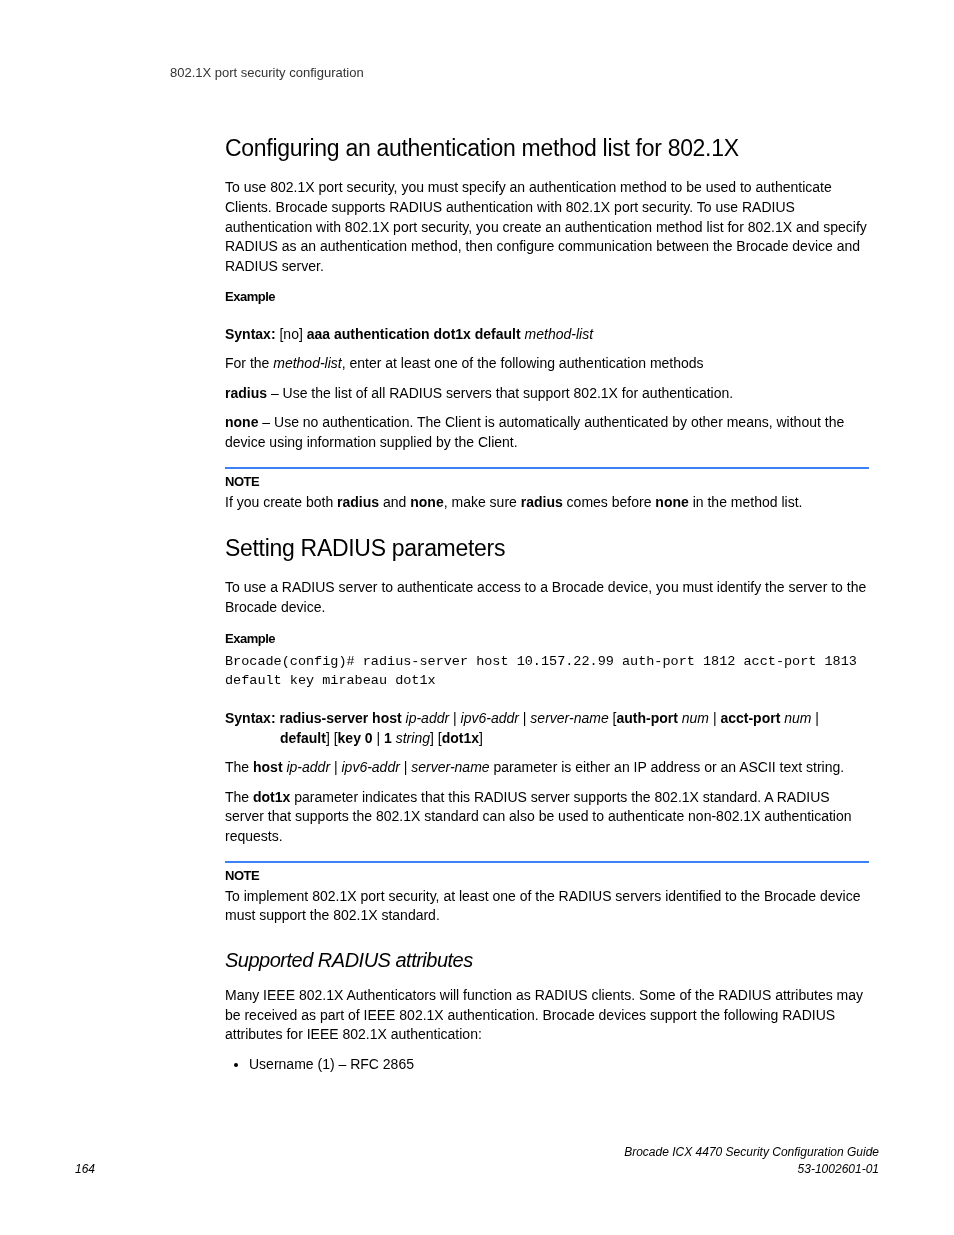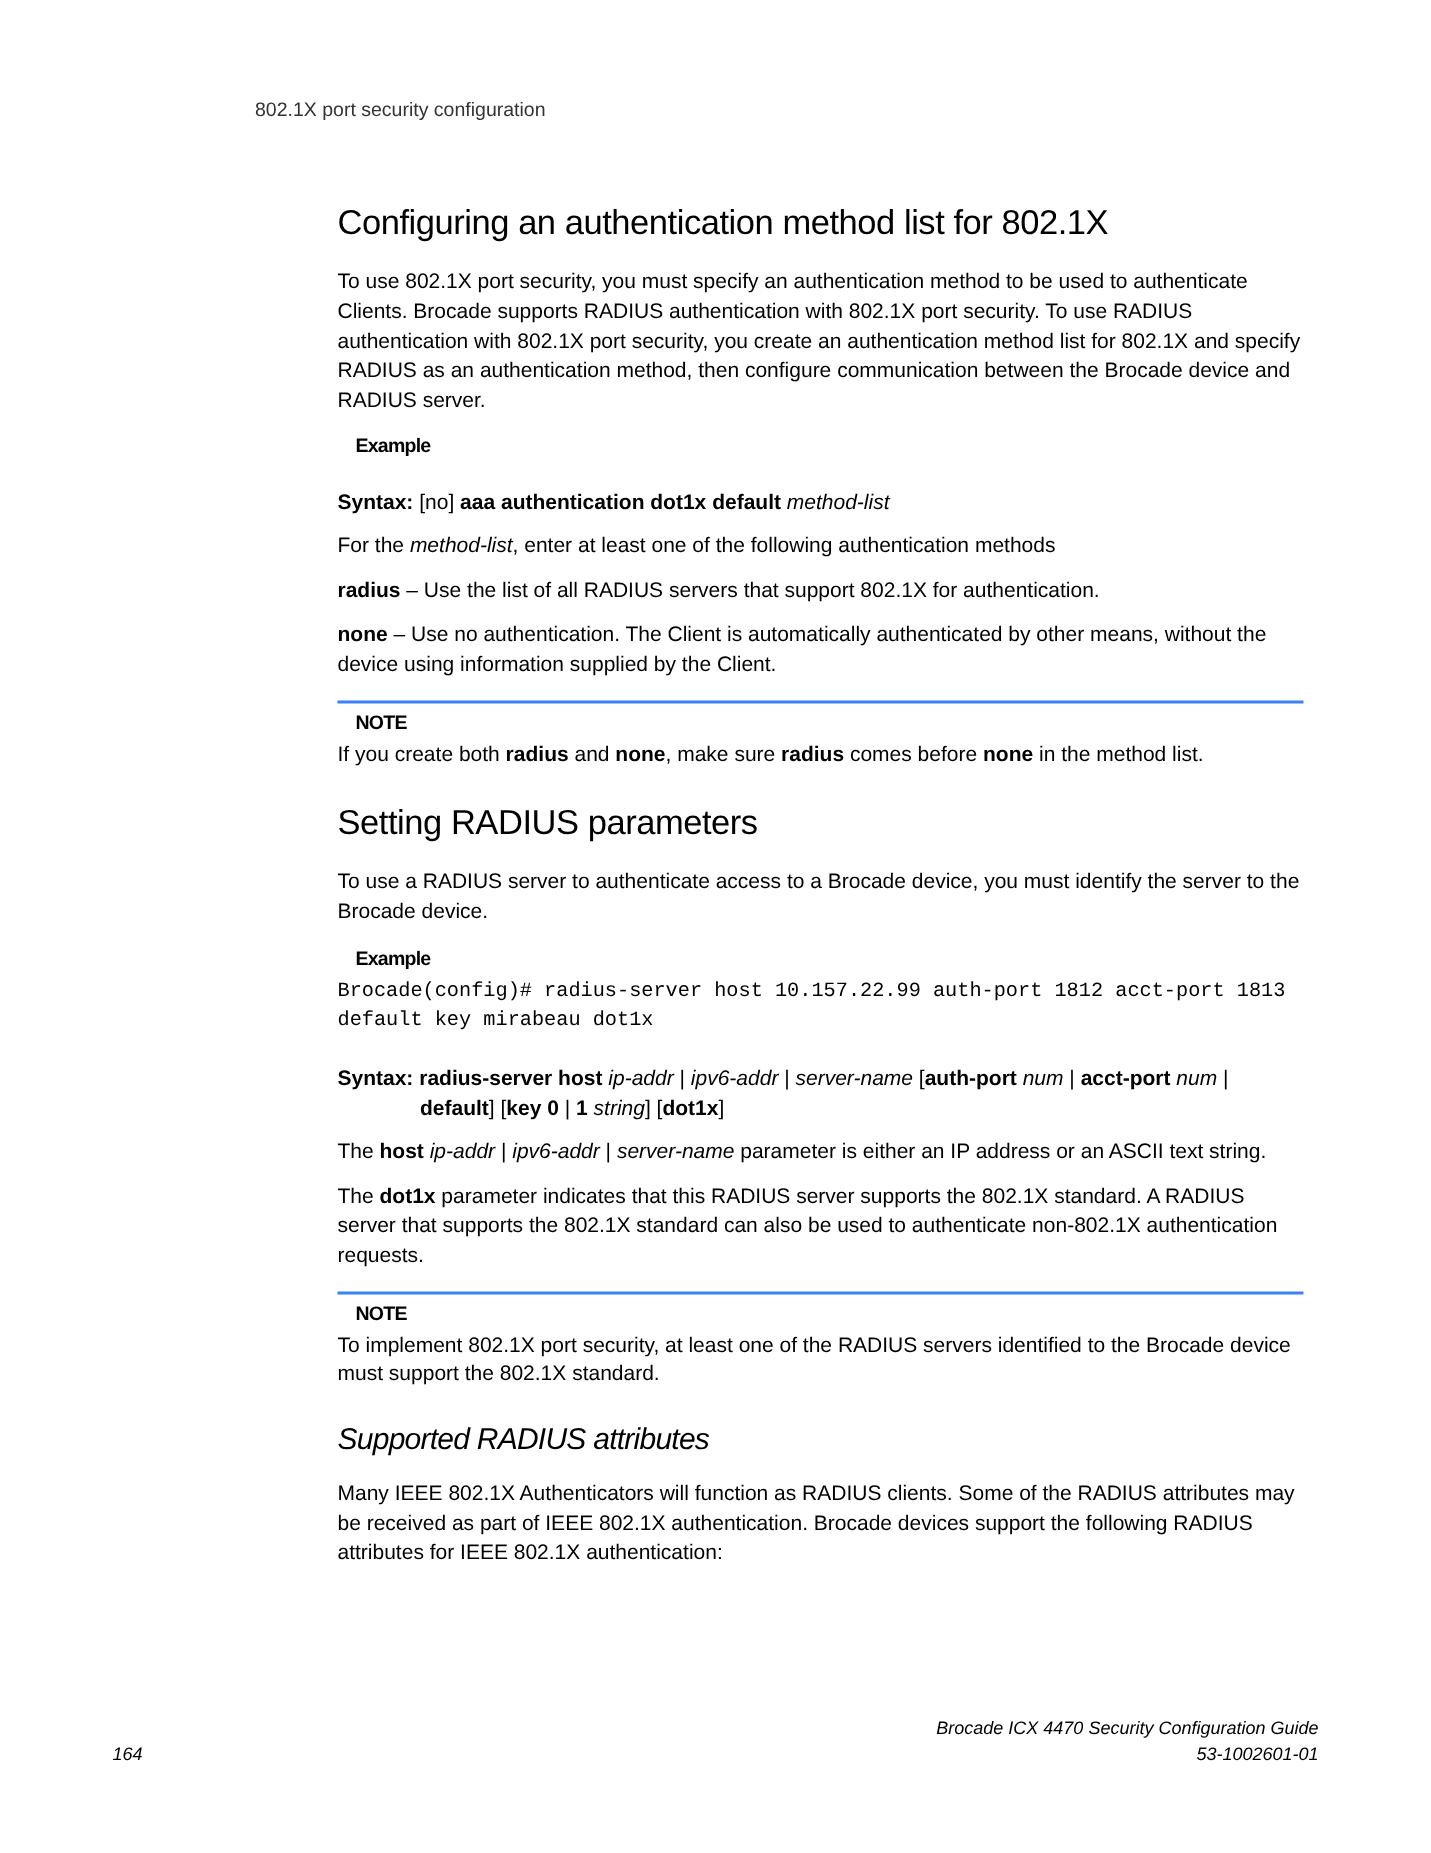--- a/index.html
+++ b/index.html
@@ -87,21 +87,21 @@
     left: 75px;
     right: 75px;
     display: flex;
     justify-content: space-between;
     align-items: flex-end;
     font-style: italic;
     font-size: 12px;
   }
   .footer .right { text-align: right; }
   .footer .pgnum { font-style: italic; }
-  .cond { font-stretch: condensed; letter-spacing: -0.5px; margin-left: 12px; }
+  .cond { font-stretch: condensed; letter-spacing: -0.5px; }
 </style>
 </head>
 <body>
 
 <div class="page">
 
   <div class="header">802.1X port security configuration</div>
 
   <div class="content">
 
@@ -164,20 +164,23 @@
 
     <div class="note-block">
       <div class="note-label cond">NOTE</div>
       <div>To implement 802.1X port security, at least one of the RADIUS servers identified to the Brocade device must support the 802.1X standard.</div>
     </div>
 
     <h2 class="subsection cond">Supported RADIUS attributes</h2>
 
     <p>Many IEEE 802.1X Authenticators will function as RADIUS clients. Some of the RADIUS attributes may be received as part of IEEE 802.1X authentication. Brocade devices support the following RADIUS attributes for IEEE 802.1X authentication:</p>
 
+    <ul class="bullets">
+      <li>Username (1) – RFC 2865</li>
+    </ul>
 
   </div>
 
   <div class="footer">
     <div class="pgnum">164</div>
     <div class="right">
       <div>Brocade ICX 4470 Security Configuration Guide</div>
       <div>53-1002601-01</div>
     </div>
   </div>

